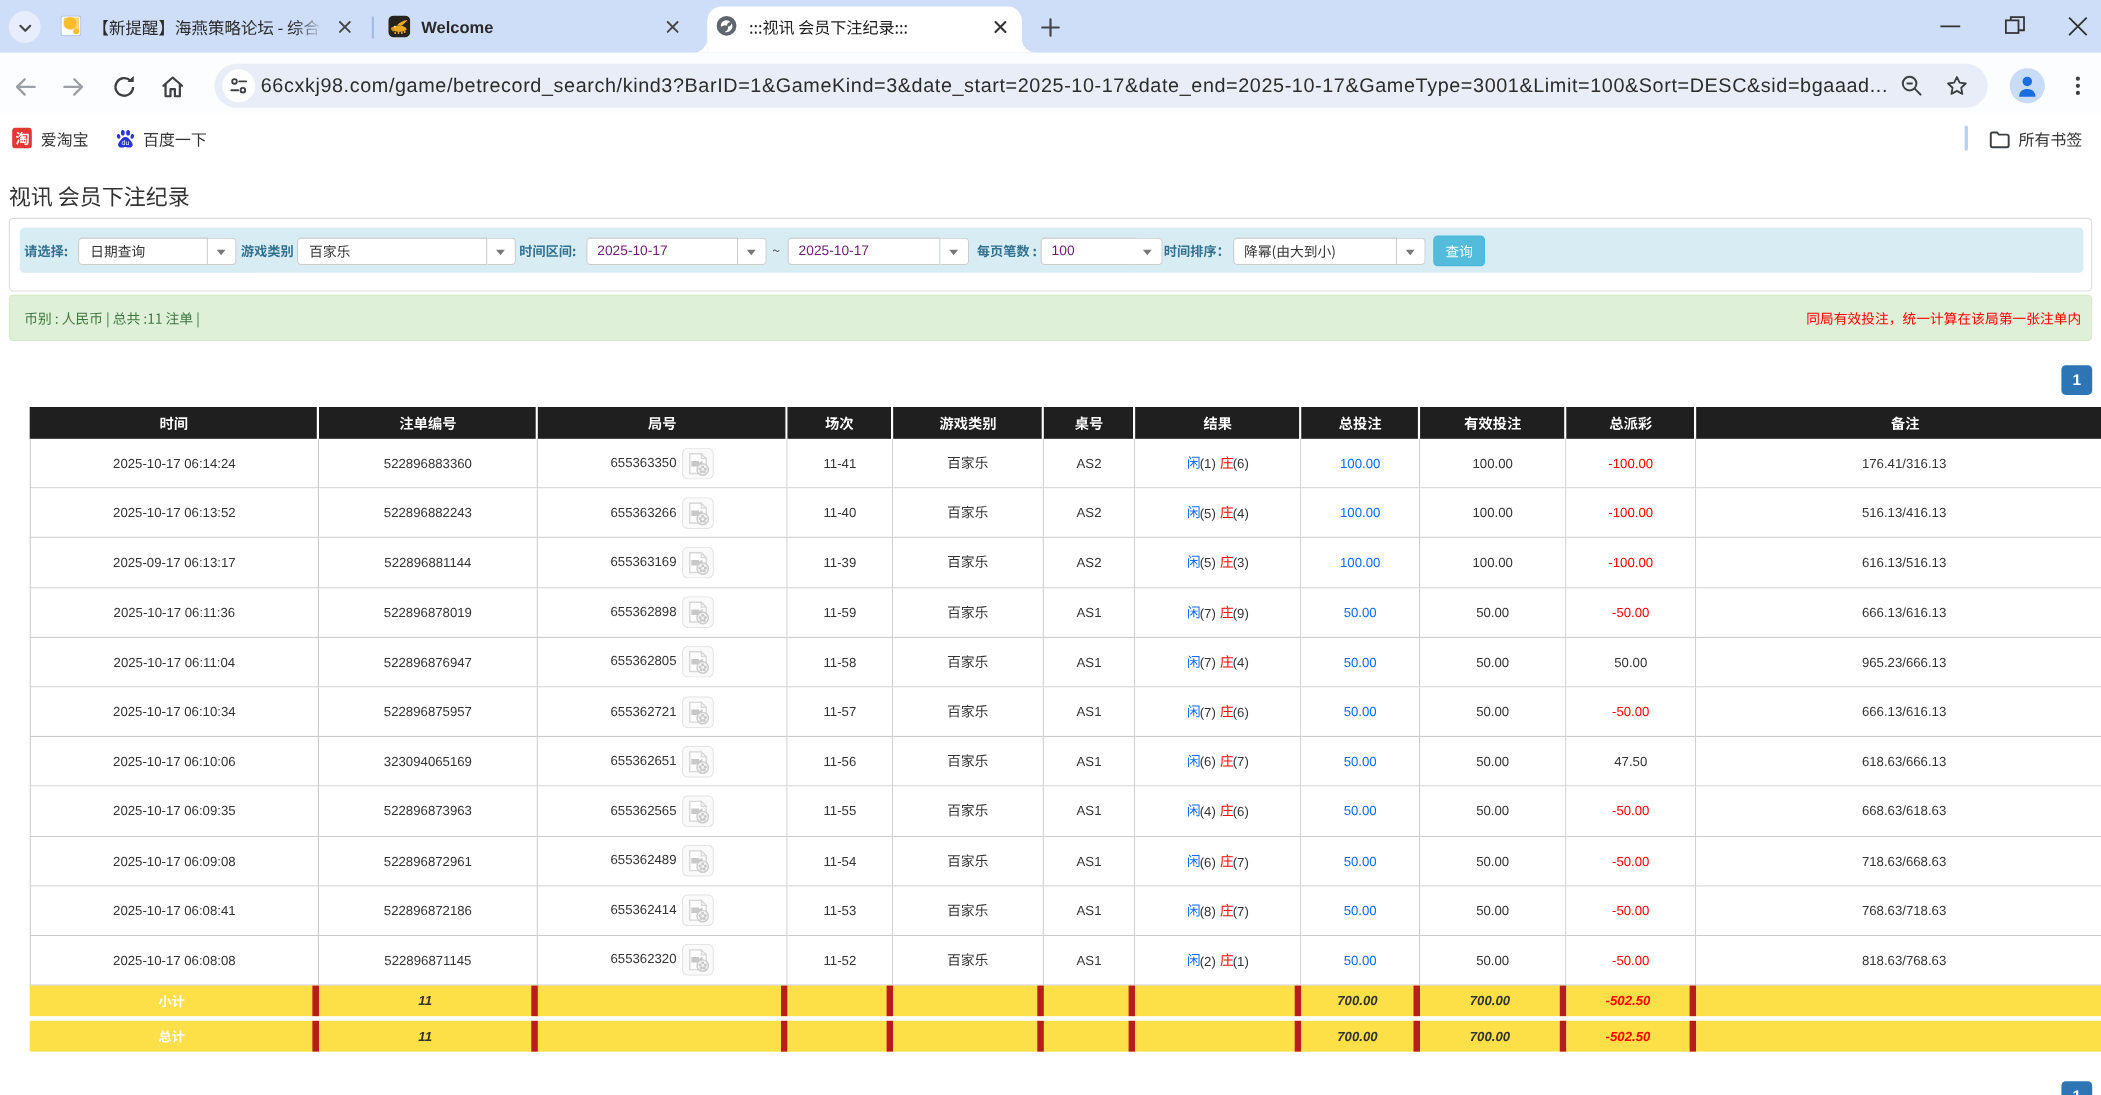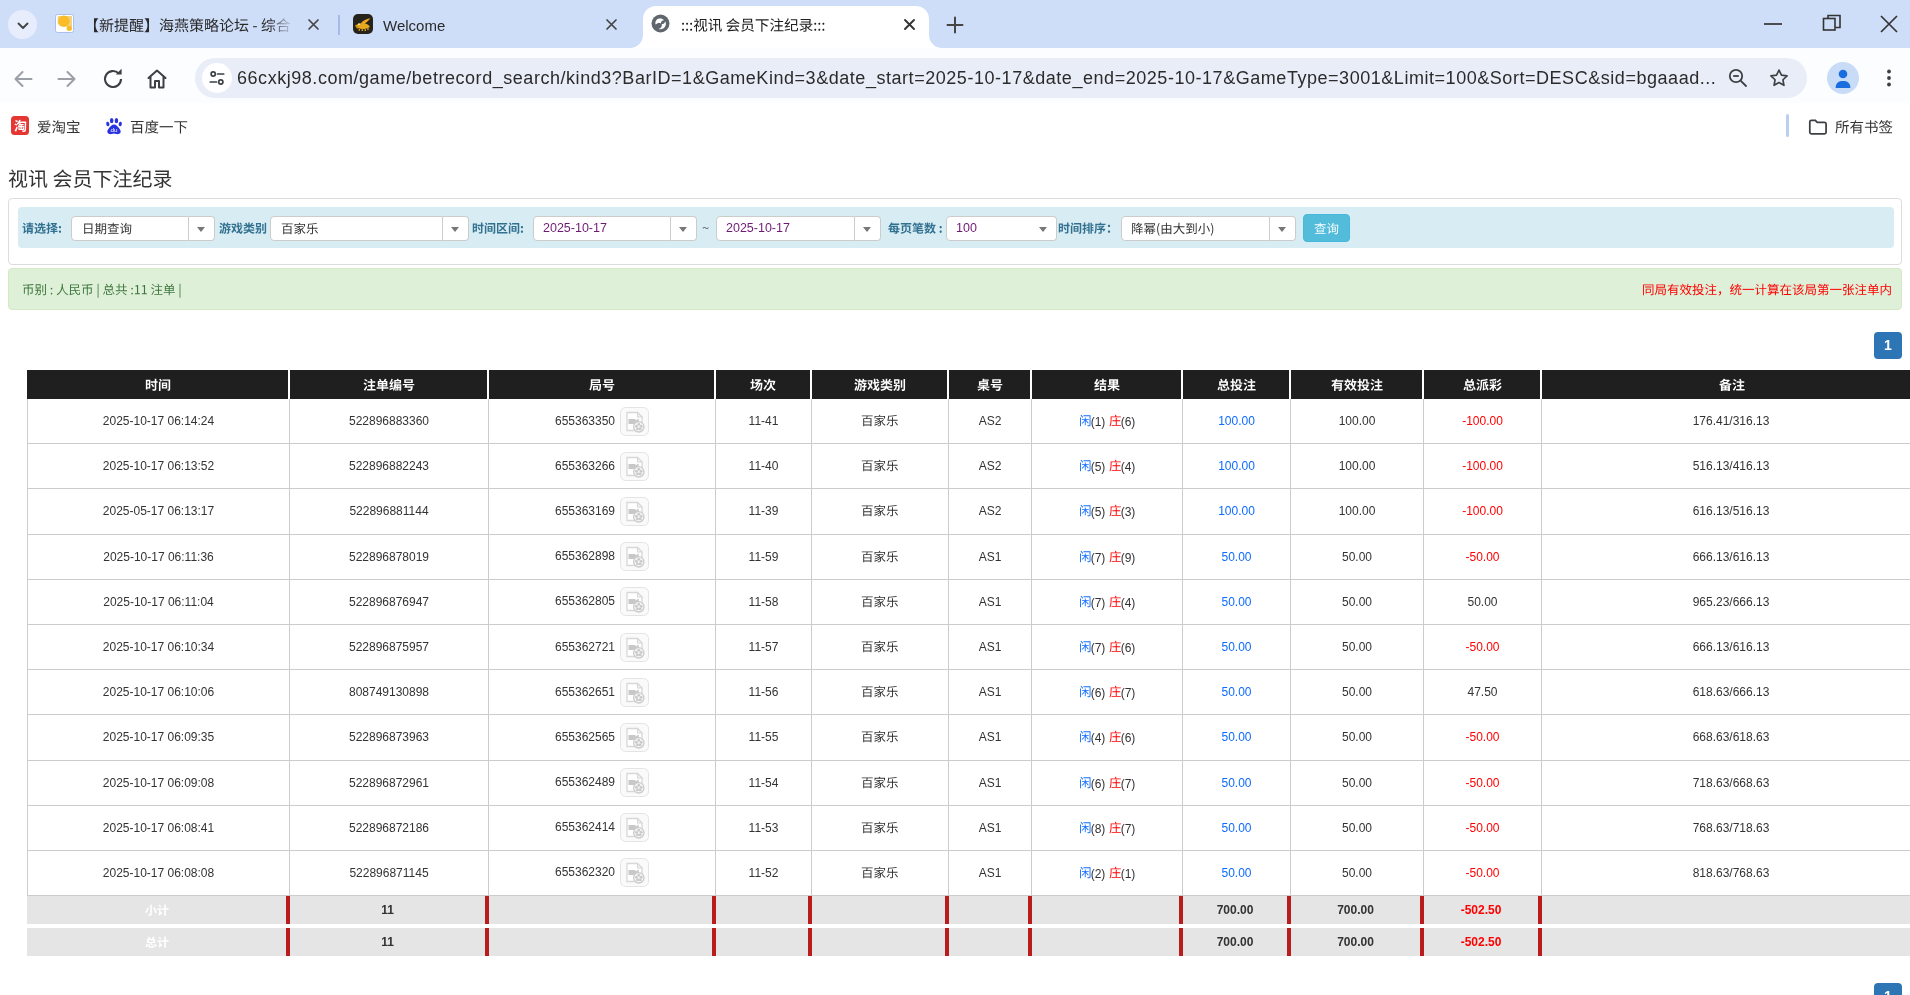--- a/index.html
+++ b/index.html
@@ -1,17 +1,17 @@
 <!DOCTYPE html>
 <html><head><meta charset="utf-8"><style>
 * { margin:0; padding:0; box-sizing:border-box; }
 html,body { width:1910px; height:995px; overflow:hidden; background:#fff;
   font-family:"Liberation Sans", sans-serif; }
 
-.tabstrip { position:absolute; left:0; top:0; width:1910px; height:48px; background:#cfdef8; }
+.tabstrip { position:absolute; left:0; top:0; width:1910px; height:48px; background:#cfdef8;font-weight:bold; }
 .chev-btn { position:absolute; left:8px; top:10px; width:29px; height:29px; border-radius:15px; background:#e7edfc; }
 .tab-x { position:absolute; top:17px; width:15px; height:15px; }
 .active-tab { position:absolute; left:643px; top:6px; width:286px; height:42px; background:#fff; border-radius:13px 13px 0 0; }
 .gus { position:absolute; bottom:0; width:13px; height:13px; }
 .toolbar { position:absolute; left:0; top:48px; width:1910px; height:55px; background:#fcfdfe; }
 .omnibox { position:absolute; left:195px; top:58px; width:1612px; height:40px; border-radius:20px; background:#e9edf8; }
 .omni-circle { position:absolute; left:202px; top:63px; width:30px; height:30px; border-radius:15px; background:#fff; }
 .url { position:absolute; left:237px; top:68px; font-size:18px; color:#2b2b2b; letter-spacing:0.54px; white-space:nowrap; }
 .bookbar { position:absolute; left:0; top:103px; width:1910px; height:47px; background:#fff; }
 
@@ -23,21 +23,21 @@
 .fdate { position:absolute; top:216px; height:25px; background:#fff; border:1px solid #ccc; border-radius:4px 0 0 4px; font-size:12.5px; color:#701a75; line-height:23px; padding-left:9px; }
 .btn-q { position:absolute; left:1303px; top:214px; width:47px; height:28px; background:#53bcdb; border:1px solid #46b8da; border-radius:4px; }
 .greenbar { position:absolute; left:8px; top:268px; width:1894px; height:42px; background:#dff0d8; border:1px solid #d6e9c6; border-radius:4px; }
 .pagebtn { position:absolute; width:28px; height:27px; background:#2e75b6; border-radius:4px; color:#fff; font-size:14px; font-weight:bold; text-align:center; line-height:27px; }
 
 table.grid { position:absolute; left:8px; top:370px; width:1894px; border-collapse:separate; border-spacing:0; table-layout:fixed; font-size:12px; color:#333;padding-left:19px; }
 table.grid th { background:#1f1f1f; height:29px; border-right:2px solid #fff; }
 table.grid th:last-child { border-right:none; }
 table.grid td { background:#fff; height:45.2px; text-align:center; border-right:1px solid #ccc; border-bottom:1px solid #ccc; }
 table.grid td:first-child { border-left:1px solid #ccc; }
-tr.sum td { background:#e5e5e5; height:28px; border-right:4px solid #b91c1c; border-bottom:none; border-left:none !important; }
+tr.sum td { background:#fde047; height:28px; border-right:6px solid #b91c1c; border-bottom:none; border-left:none !important;font-style:italic; }
 tr.gap td { background:#fff; height:4px; border:none !important; }
 .blue { color:#0d6bff; }
 .red { color:#f00; }
 </style></head><body>
 <svg width="0" height="0" style="position:absolute">
     <defs>
       <path id="g0" d="M966 841V846H666V-86H966V-81C857 11 768 177 768 380C768 583 857 749 966 841Z"></path>
       <path id="g1" d="M360 213C390 163 426 95 442 51L495 83C480 125 444 190 411 240ZM135 235C115 174 82 112 41 68C56 59 82 40 94 30C133 77 173 150 196 220ZM553 744V400C553 267 545 95 460 -25C476 -34 506 -57 518 -71C610 59 623 256 623 400V432H775V-75H848V432H958V502H623V694C729 710 843 736 927 767L866 822C794 792 665 762 553 744ZM214 827C230 799 246 765 258 735H61V672H503V735H336C323 768 301 811 282 844ZM377 667C365 621 342 553 323 507H46V443H251V339H50V273H251V18C251 8 249 5 239 5C228 4 197 4 162 5C172 -13 182 -41 184 -59C233 -59 267 -58 290 -47C313 -36 320 -18 320 17V273H507V339H320V443H519V507H391C410 549 429 603 447 652ZM126 651C146 606 161 546 165 507L230 525C225 563 208 622 187 665Z"></path>
       <path id="g2" d="M478 617H812V538H478ZM478 750H812V671H478ZM409 807V480H884V807ZM429 297C413 149 368 36 279 -35C295 -45 324 -68 335 -80C388 -33 428 28 456 104C521 -37 627 -65 773 -65H948C951 -45 961 -14 971 3C936 2 801 2 776 2C742 2 710 3 680 8V165H890V227H680V345H939V408H364V345H609V27C552 52 508 97 479 181C487 215 493 251 498 289ZM164 839V638H40V568H164V348C113 332 66 319 29 309L48 235L164 273V14C164 0 159 -4 147 -4C135 -5 96 -5 53 -4C62 -24 72 -55 74 -73C137 -74 176 -71 200 -59C225 -48 234 -27 234 14V296L345 333L335 401L234 370V568H345V638H234V839Z"></path>
       <path id="g3" d="M586 513V599H845V513ZM586 655V739H845V655ZM914 800H520V453H914ZM333 367V543H398V354C396 353 393 352 385 352C377 352 352 352 346 352C334 352 333 354 333 367ZM232 467V543H287V367C287 316 300 305 342 305C350 305 385 305 393 305H398V215H125V299C135 292 148 281 153 274C218 329 232 407 232 467ZM186 543V468C186 418 177 360 125 312V543ZM288 733V607H231V733ZM964 8H755V123H914V184H755V283H934V344H755V433H687V344H593C603 370 613 398 620 425L559 437C539 362 505 288 460 235V607H344V733H469V797H49V733H176V607H65V-75H125V-6H398V-61H460V223C476 215 496 201 506 193C527 218 547 249 565 283H687V184H528V123H687V8H484V-55H964ZM125 55V156H398V55Z"></path>
@@ -687,21 +687,21 @@
               <g fill="#f00" transform="translate(0 13.25) scale(0.012500 -0.012500)">
                 <use href="#g107"></use>
               </g>
             </svg></span>(4)</td>
         <td class="blue">100.00</td>
         <td>100.00</td>
         <td class="red">-100.00</td>
         <td>516.13/416.13</td>
       </tr>
 <tr>
-        <td>2025-05-17 06:13:17</td>
+        <td>2025-09-17 06:13:17</td>
         <td>522896881144</td>
         <td>655363169<span style="display:inline-block;vertical-align:middle;margin-left:5px;width:29px;height:29px"><svg width="29" height="29" viewBox="0 0 29 29">
               <rect x="0.5" y="0.5" width="28" height="28" rx="5" fill="#fafafa" stroke="#e4e4e4"></rect>
               <path d="M7 5.5 h10.5 l4.5 4.5 v13.5 h-15 z" fill="#fff" stroke="#d8d8d8" stroke-width="1.3"></path>
               <path d="M17.5 5.5 v4.5 h4.5 z" fill="#f4f4f4" stroke="#d8d8d8" stroke-width="1.1"></path>
               <path d="M8.5 12 h7 v5 h-7 z M15.5 13.6 l3.2 -2 v5.6 l-3.2 -2 z" fill="#c8c8c8"></path>
               <circle cx="18.8" cy="19.8" r="5.2" fill="#f5f5f5" stroke="#cccccc" stroke-width="1.3"></circle>
               <circle cx="18.8" cy="17.3" r="1.4" fill="#c9c9c9"></circle>
               <circle cx="16.4" cy="19.3" r="1.4" fill="#c9c9c9"></circle>
               <circle cx="21.2" cy="19.3" r="1.4" fill="#c9c9c9"></circle>
@@ -840,21 +840,21 @@
                 <use href="#g107"></use>
               </g>
             </svg></span>(6)</td>
         <td class="blue">50.00</td>
         <td>50.00</td>
         <td class="red">-50.00</td>
         <td>666.13/616.13</td>
       </tr>
 <tr>
         <td>2025-10-17 06:10:06</td>
-        <td>808749130898</td>
+        <td>323094065169</td>
         <td>655362651<span style="display:inline-block;vertical-align:middle;margin-left:5px;width:29px;height:29px"><svg width="29" height="29" viewBox="0 0 29 29">
               <rect x="0.5" y="0.5" width="28" height="28" rx="5" fill="#fafafa" stroke="#e4e4e4"></rect>
               <path d="M7 5.5 h10.5 l4.5 4.5 v13.5 h-15 z" fill="#fff" stroke="#d8d8d8" stroke-width="1.3"></path>
               <path d="M17.5 5.5 v4.5 h4.5 z" fill="#f4f4f4" stroke="#d8d8d8" stroke-width="1.1"></path>
               <path d="M8.5 12 h7 v5 h-7 z M15.5 13.6 l3.2 -2 v5.6 l-3.2 -2 z" fill="#c8c8c8"></path>
               <circle cx="18.8" cy="19.8" r="5.2" fill="#f5f5f5" stroke="#cccccc" stroke-width="1.3"></circle>
               <circle cx="18.8" cy="17.3" r="1.4" fill="#c9c9c9"></circle>
               <circle cx="16.4" cy="19.3" r="1.4" fill="#c9c9c9"></circle>
               <circle cx="21.2" cy="19.3" r="1.4" fill="#c9c9c9"></circle>
               <circle cx="17.5" cy="21.9" r="1.4" fill="#c9c9c9"></circle>

